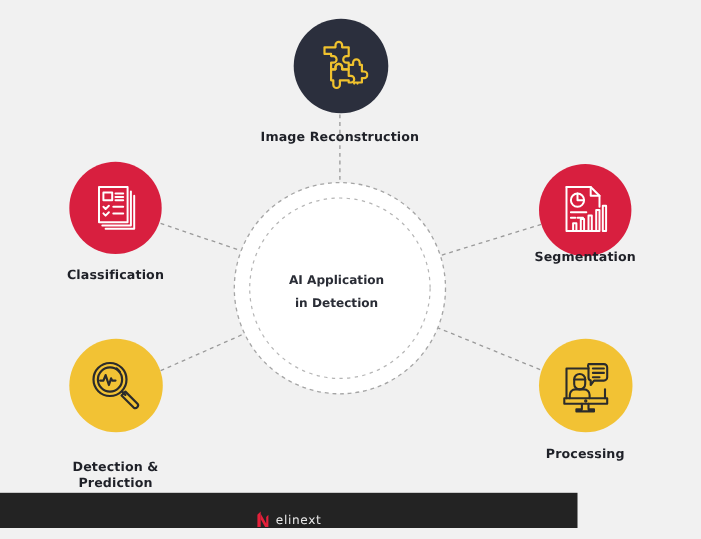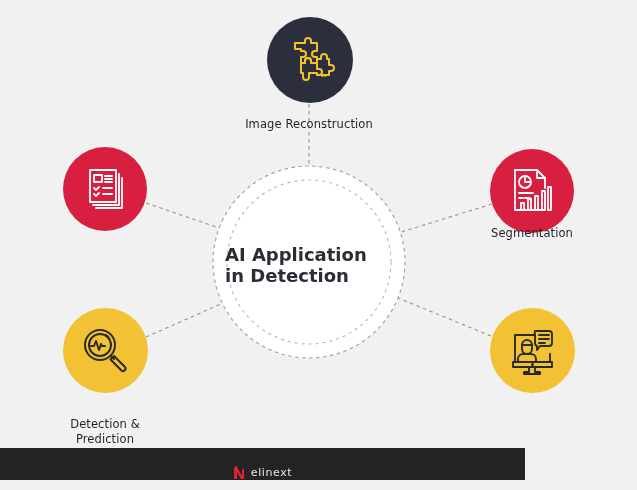--- a/index.html
+++ b/index.html
@@ -35,33 +35,34 @@
       display: flex;
       align-items: center;
       justify-content: center;
     }
     .node-circle svg {
       display: block;
     }
     .node-label {
       position: absolute;
       text-align: center;
-      font-weight: normal;
+      font-weight: bold;
       font-size: 11.5px;
       line-height: 15px;
       color: #1f2128;
       letter-spacing: 0.1px;
     }
     .center-title {
       position: absolute;
-      left: 225px;
+      left: 206px;
       top: 244px;
       width: 200px;
+      text-align: center;
       font-weight: bold;
-      font-size: 18px;
+      font-size: 11px;
       line-height: 21px;
       color: #2a2d36;
     }
     .footer {
       position: absolute;
       left: 0;
       top: 448px;
       width: 525px;
       height: 32px;
       background: #232323;
@@ -127,20 +128,23 @@
         <rect x="14" y="11" width="8" height="7"></rect>
         <line x1="25" y1="12" x2="32" y2="12"></line>
         <line x1="25" y1="15" x2="32" y2="15"></line>
         <line x1="25" y1="18" x2="32" y2="18"></line>
         <path d="M14 24 l2 2 l3 -3"></path>
         <line x1="23" y1="24" x2="32" y2="24"></line>
         <path d="M14 30 l2 2 l3 -3"></path>
         <line x1="23" y1="30" x2="32" y2="30"></line>
       </g>
     </svg>
+  </div>
+  <div class="node-label" style="left:35px; top:243px; width:140px;">
+    <div>Classification</div>
   </div>
 
   <div class="node-circle" style="left:490px; top:149px; width:84px; height:84px; background:#d81f3f;">
     <svg width="52" height="52" viewBox="0 0 52 52">
       <g fill="none" stroke="#ffffff" stroke-width="1.8" stroke-linejoin="round" stroke-linecap="round">
         <path d="M9 5 h22 l8 8 v10"></path>
         <path d="M31 5 v8 h8"></path>
         <path d="M9 5 v40 h28"></path>
         <circle cx="19" cy="17" r="6"></circle>
         <path d="M19 11 v6 h6"></path>
@@ -188,20 +192,21 @@
         <line x1="34" y1="16" x2="44" y2="16"></line>
         <line x1="34" y1="20" x2="40" y2="20"></line>
         <path d="M17 22 a5 5 0 0 1 10 0 v4 a5 5 0 0 1 -10 0 z"></path>
         <path d="M17 22 h10"></path>
         <path d="M13 39 v-3 a5 5 0 0 1 5 -5 h8 a5 5 0 0 1 5 5 v3"></path>
         <circle cx="27.5" cy="41.5" r="0.6" fill="#2b2b2b"></circle>
       </g>
     </svg>
   </div>
   <div class="node-label" style="left:452px; top:405px; width:160px;">
+    <div>Processing</div>
   </div>
 
 </div>
 
 <div class="footer">
   <div class="brand">
     <svg width="12" height="16" viewBox="0 0 12 16">
       <path d="M1 4 L4 1 L4 15 L1 15 Z" fill="#e3203a"></path>
       <path d="M4 3 L9 12 L9 6 L11 4 L11 15 L8 15 L4 8 Z" fill="#e3203a"></path>
     </svg>

